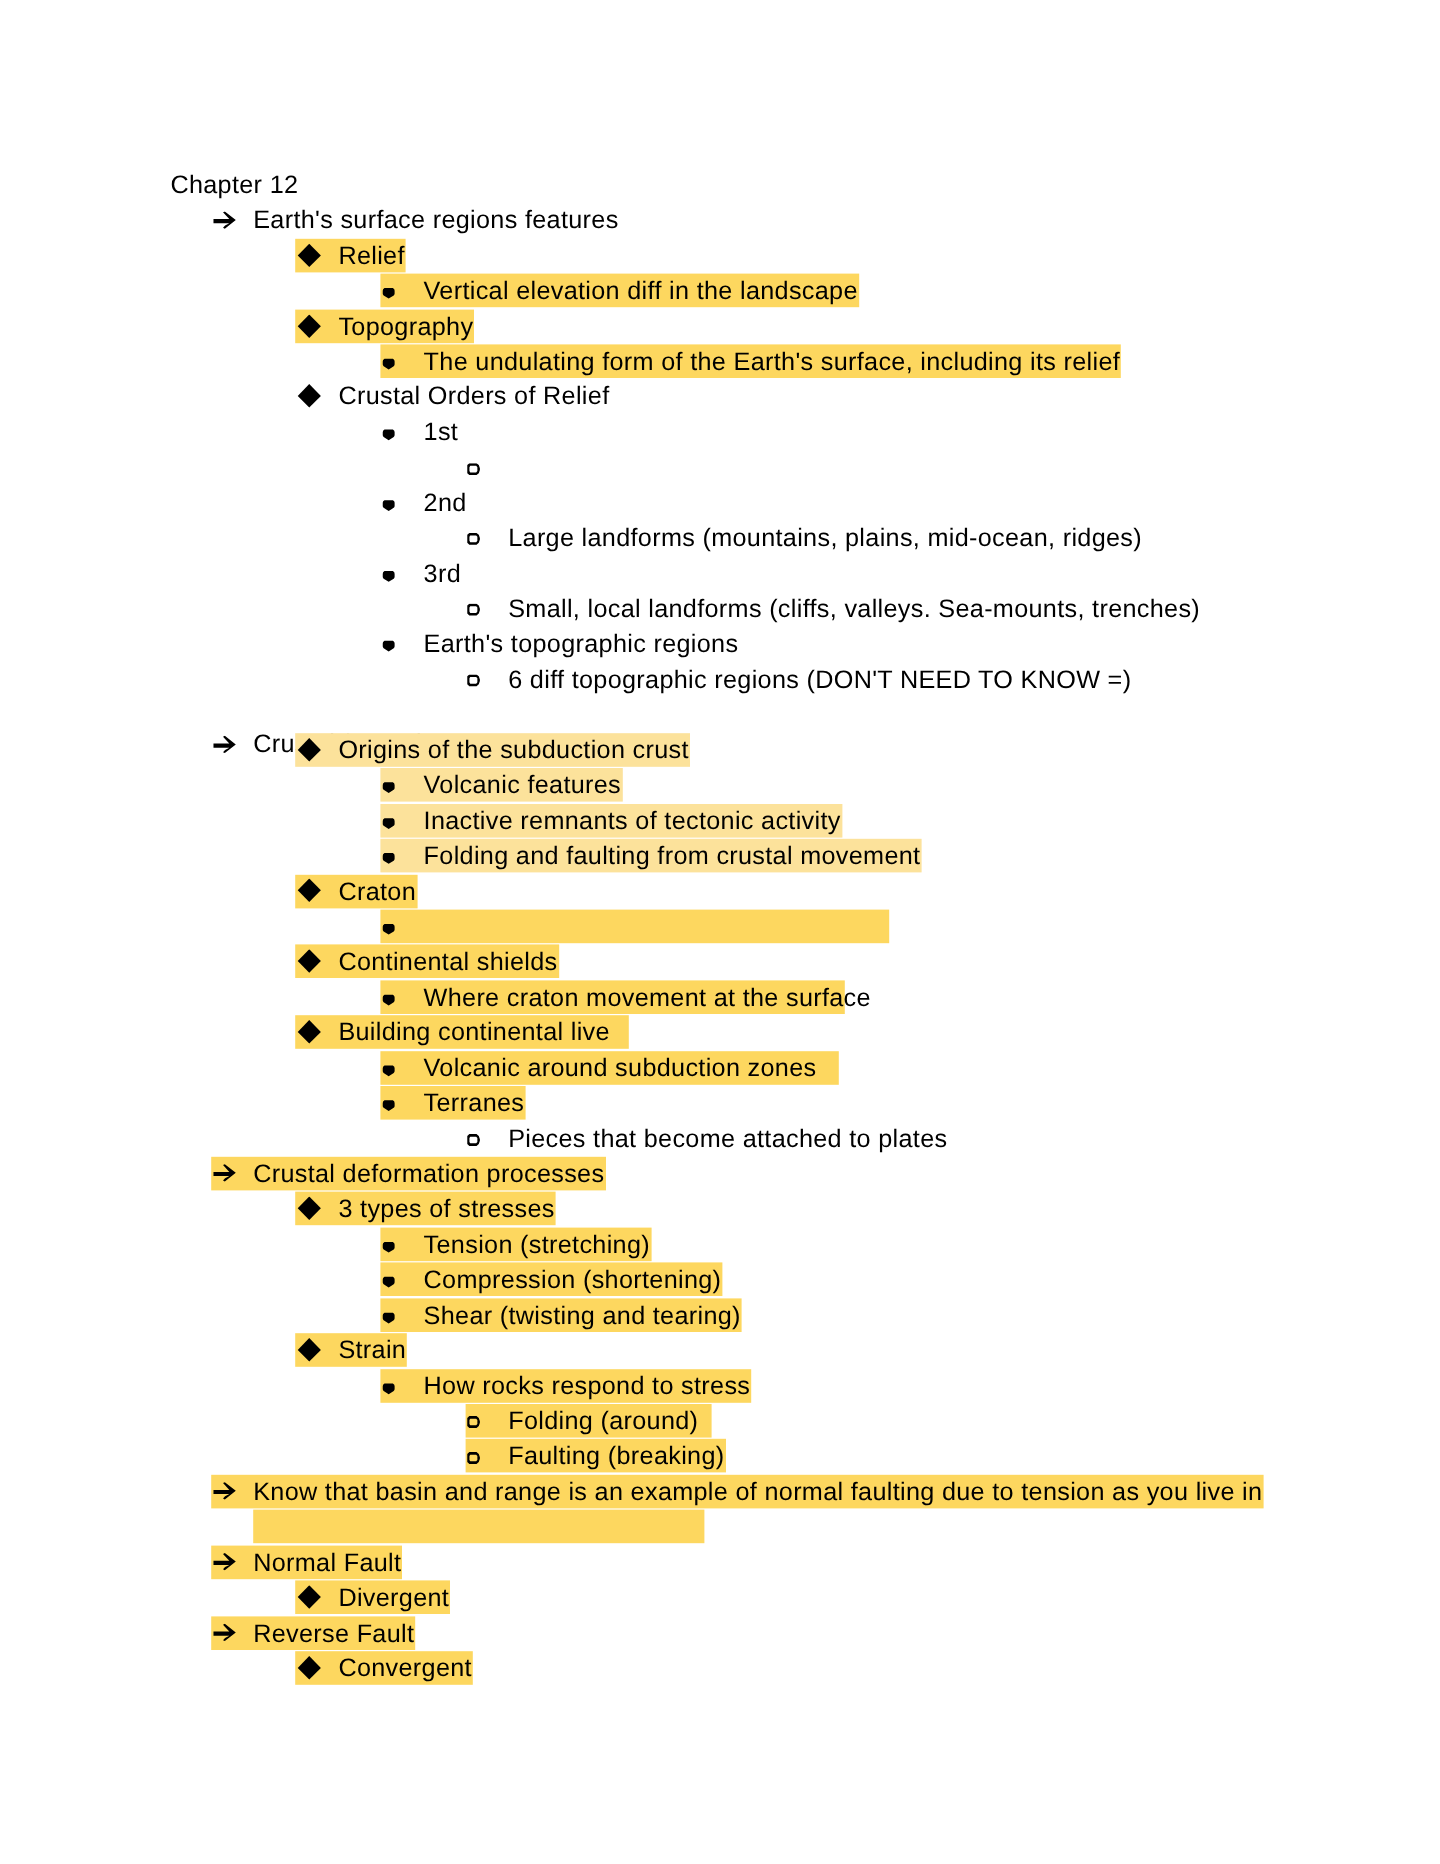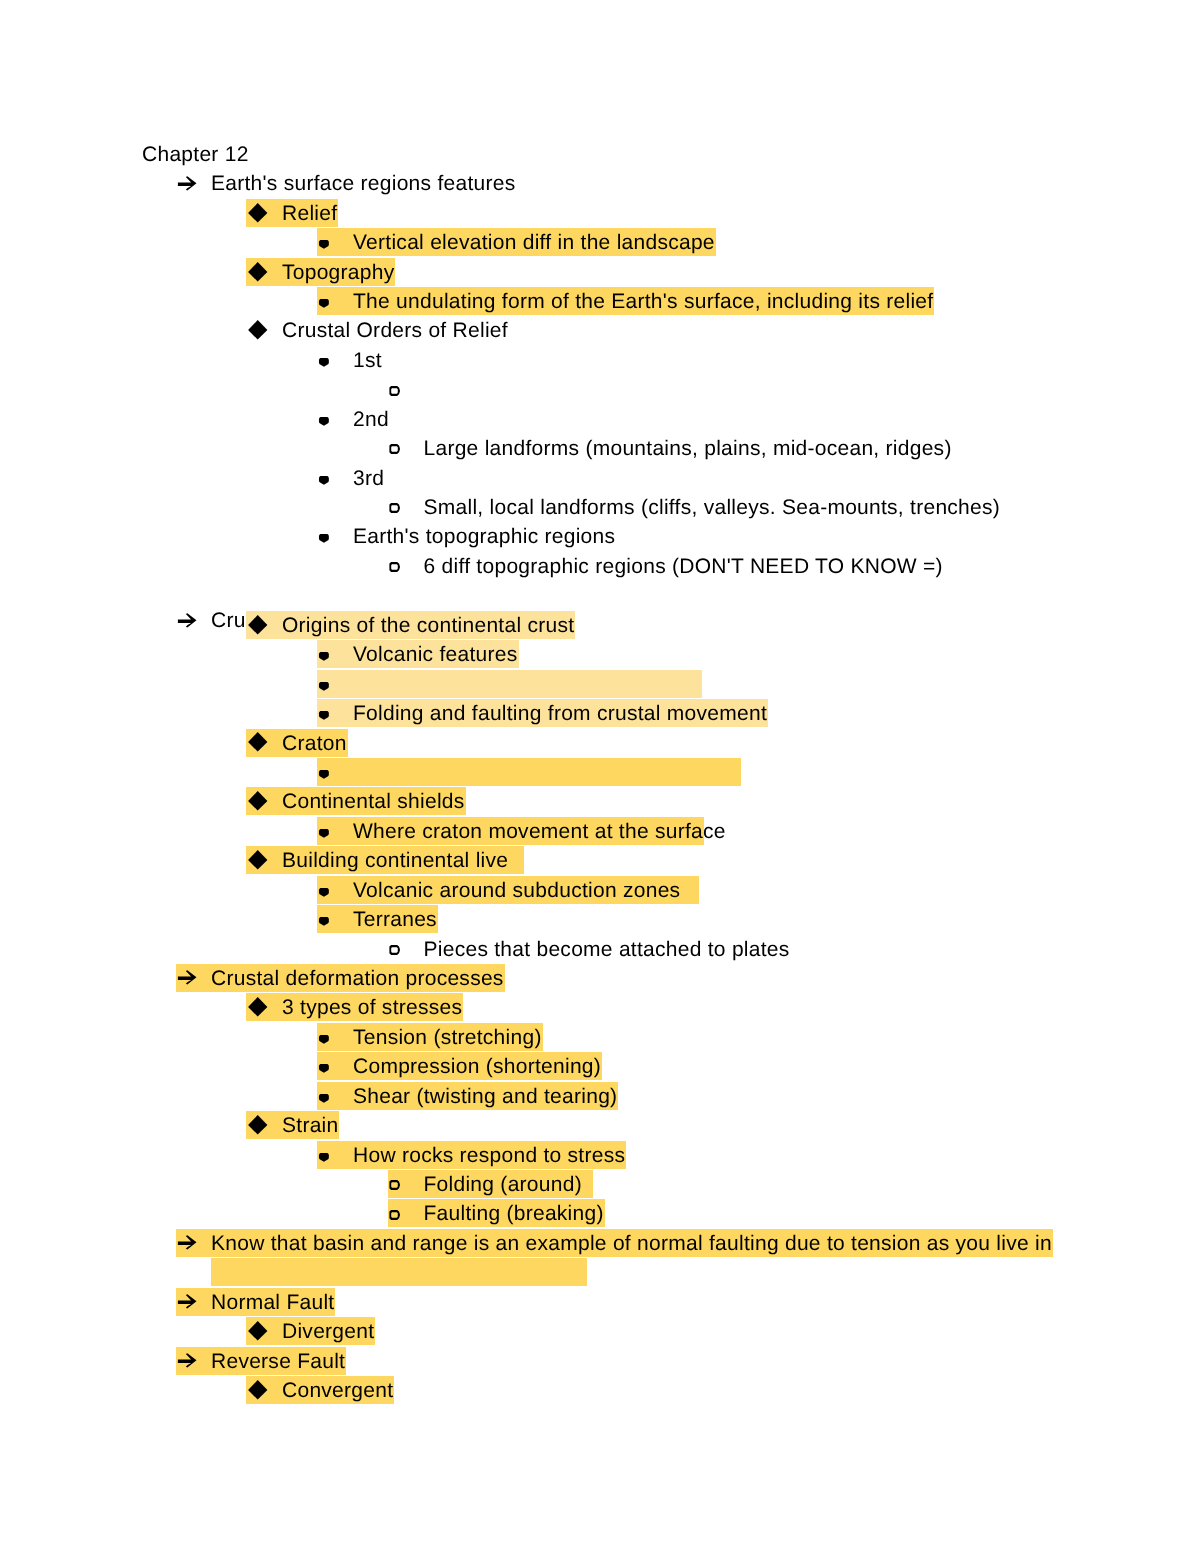--- a/index.html
+++ b/index.html
@@ -150,38 +150,39 @@
         </span>
         <span class="txt" style="left:211.00px">Crustal formation processes</span>
       </div>
   <div class="ln" style="top:610.78px">
         <div class="hl" style="left:246.00px;width:329.30px;background:#FCE29B"></div>
         <span class="bul" style="left:247.00px;top:3.90px">
           <svg width="21" height="21" viewBox="0 0 21 21">
             <path d="M10.7 0.1 L20.4 9.9 L10.7 19.6 L1.1 9.9 Z" fill="#000000" fill-rule="nonzero"></path>
           </svg>
         </span>
-        <span class="txt" style="left:282.00px">Origins of the continental crust</span>
+        <span class="txt" style="left:282.00px">Origins of the subduction crust</span>
       </div>
   <div class="ln" style="top:640.21px">
         <div class="hl" style="left:317.00px;width:201.53px;background:#FCE29B"></div>
         <span class="bul" style="left:318.00px;top:11.00px">
           <svg width="12" height="11" viewBox="0 0 12 11">
             <path d="M2.4 0.9 H9.4 A2.8 2.5 0 0 1 10.85 3.3 V5.6 A2 2 0 0 1 10.1 7.2 L5.9 9.85 L1.7 7.2 A2 2 0 0 1 0.95 5.6 V3.3 A2.8 2.5 0 0 1 2.4 0.9 Z" fill="#000000" fill-rule="nonzero"></path>
           </svg>
         </span>
         <span class="txt" style="left:353.00px">Volcanic features</span>
       </div>
   <div class="ln" style="top:669.64px">
         <div class="hl" style="left:317.00px;width:384.58px;background:#FCE29B"></div>
         <span class="bul" style="left:318.00px;top:11.00px">
           <svg width="12" height="11" viewBox="0 0 12 11">
             <path d="M2.4 0.9 H9.4 A2.8 2.5 0 0 1 10.85 3.3 V5.6 A2 2 0 0 1 10.1 7.2 L5.9 9.85 L1.7 7.2 A2 2 0 0 1 0.95 5.6 V3.3 A2.8 2.5 0 0 1 2.4 0.9 Z" fill="#000000" fill-rule="nonzero"></path>
           </svg>
         </span>
+        <span class="txt" style="left:353.00px">Inactive remnants of tectonic activity</span>
       </div>
   <div class="ln" style="top:699.07px">
         <div class="hl" style="left:317.00px;width:451.03px;background:#FCE29B"></div>
         <span class="bul" style="left:318.00px;top:11.00px">
           <svg width="12" height="11" viewBox="0 0 12 11">
             <path d="M2.4 0.9 H9.4 A2.8 2.5 0 0 1 10.85 3.3 V5.6 A2 2 0 0 1 10.1 7.2 L5.9 9.85 L1.7 7.2 A2 2 0 0 1 0.95 5.6 V3.3 A2.8 2.5 0 0 1 2.4 0.9 Z" fill="#000000" fill-rule="nonzero"></path>
           </svg>
         </span>
         <span class="txt" style="left:353.00px">Folding and faulting from crustal movement</span>
       </div>

